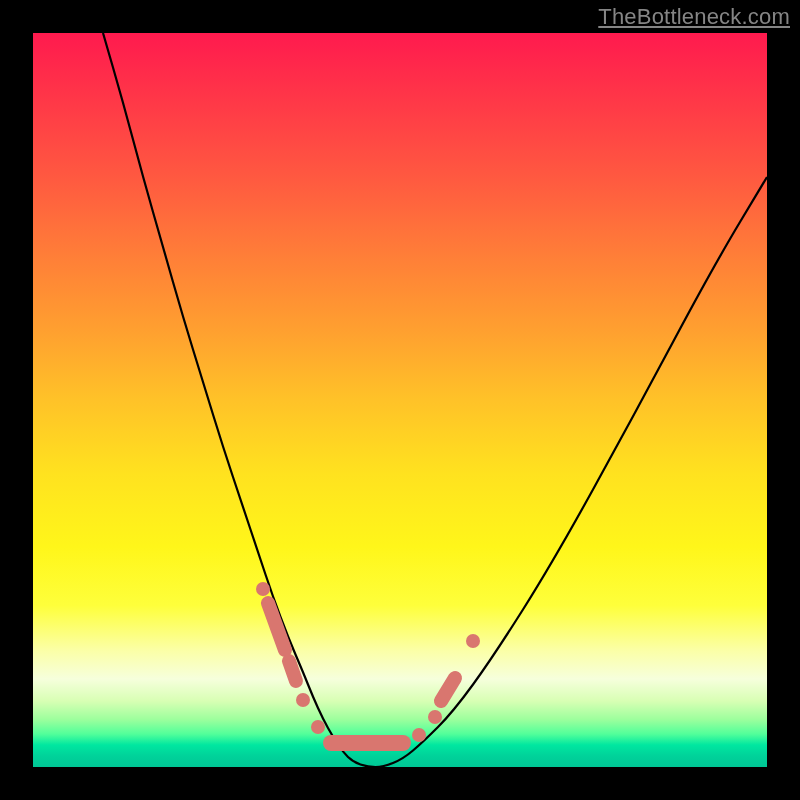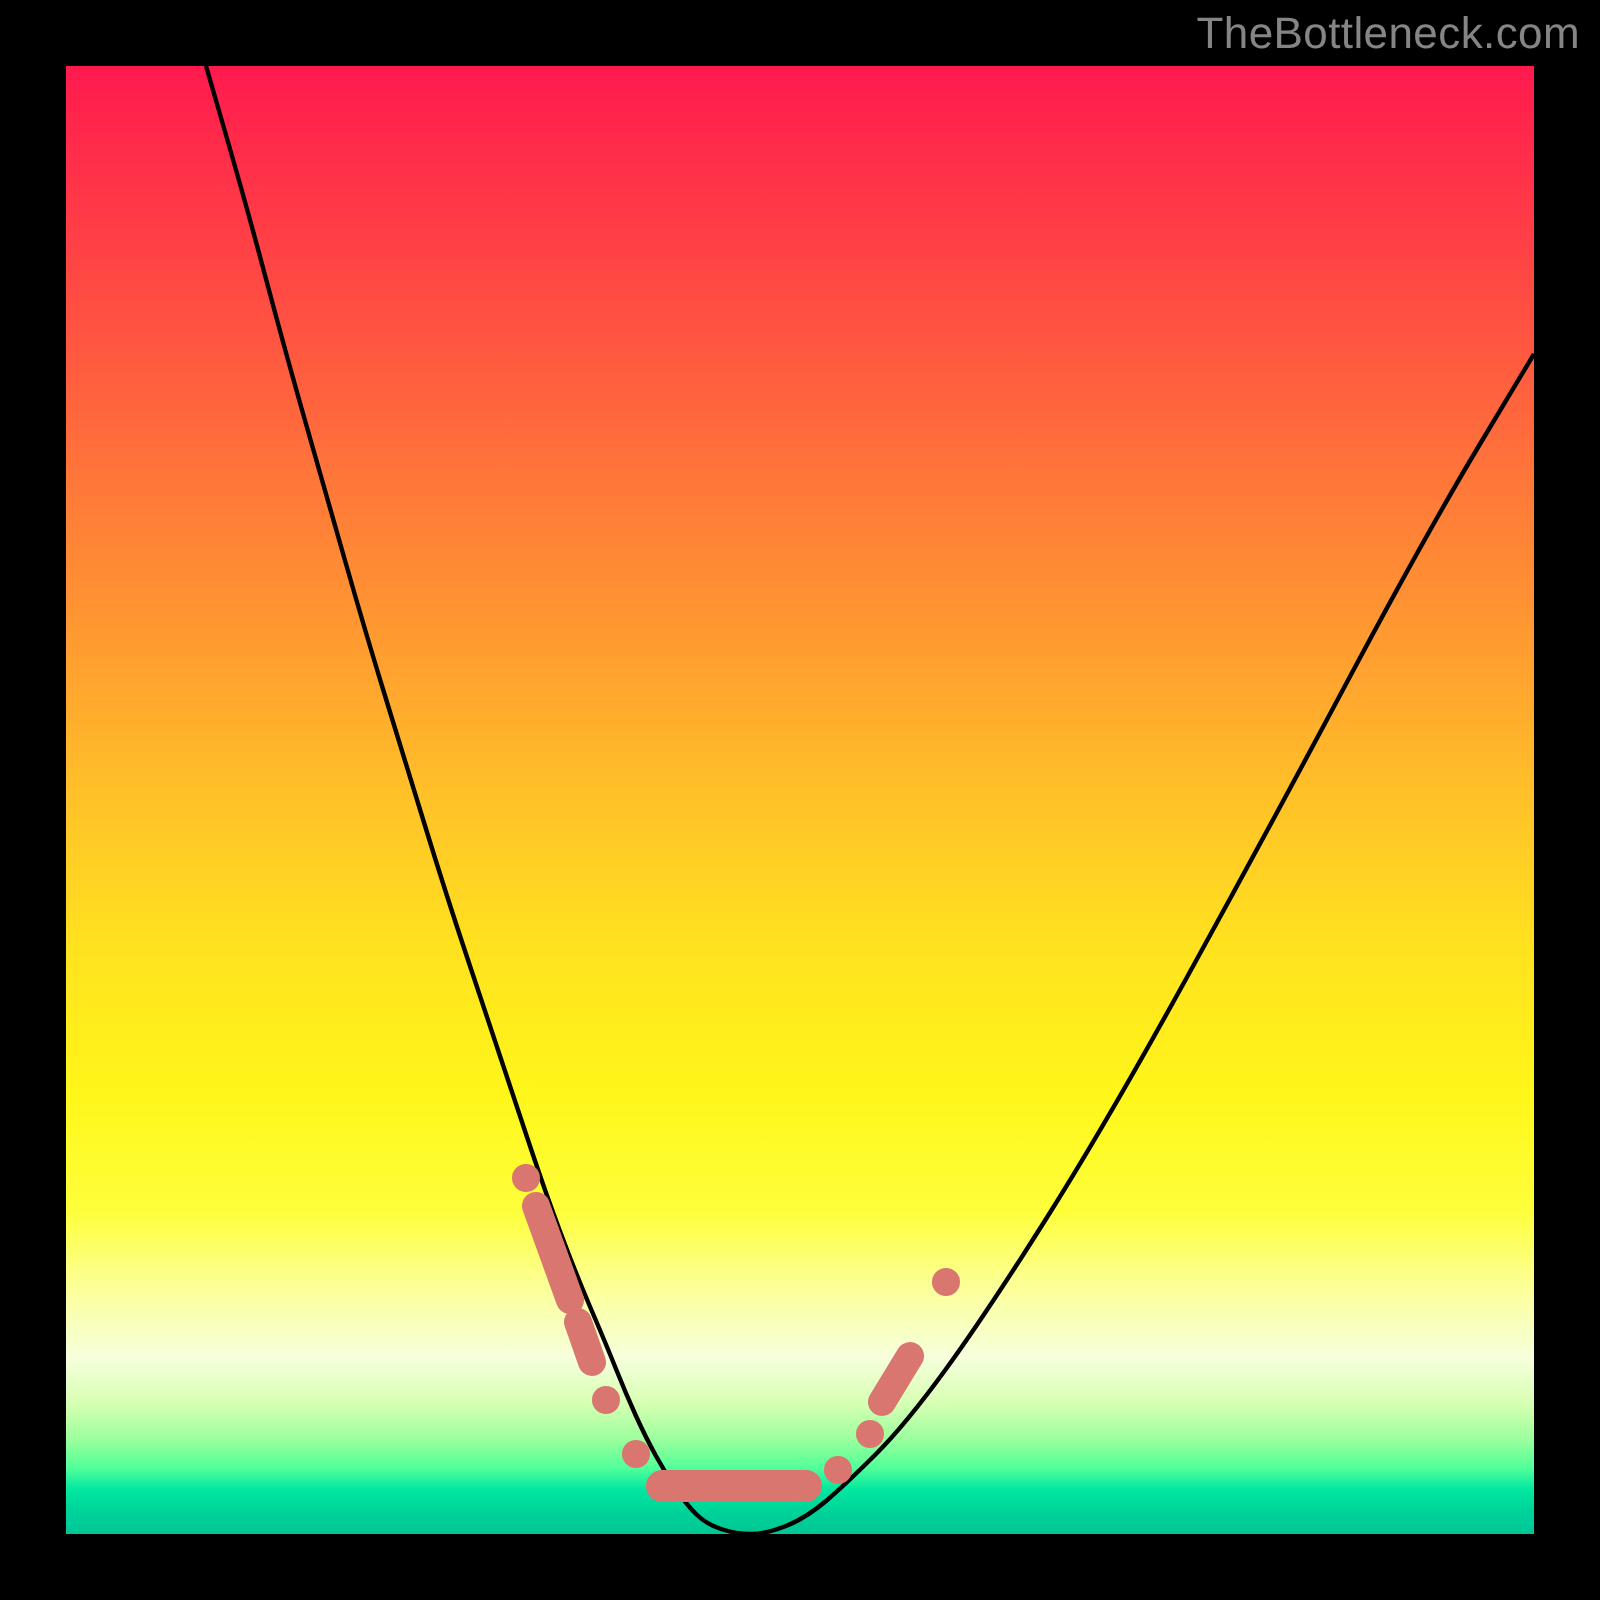--- a/index.html
+++ b/index.html
@@ -18,20 +18,21 @@
   }
   .attribution {
     position: absolute;
     top: 4px;
     right: 10px;
     font-family: Arial, Helvetica, sans-serif;
     font-size: 22px;
     color: #858585;
     letter-spacing: 0.2px;
     font-weight: 500;
+    text-decoration: underline;
   }
   .plot {
     position: absolute;
     left: 33px;
     top: 33px;
     width: 734px;
     height: 734px;
     overflow: hidden;
   }
   

